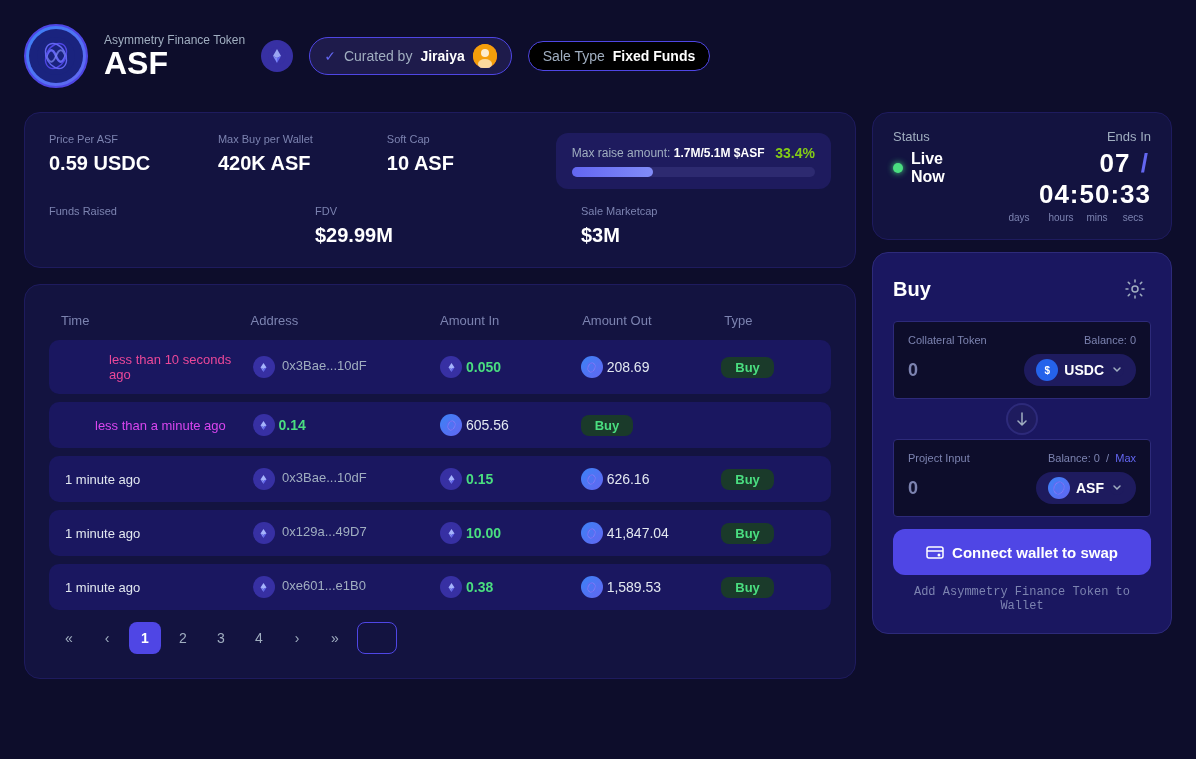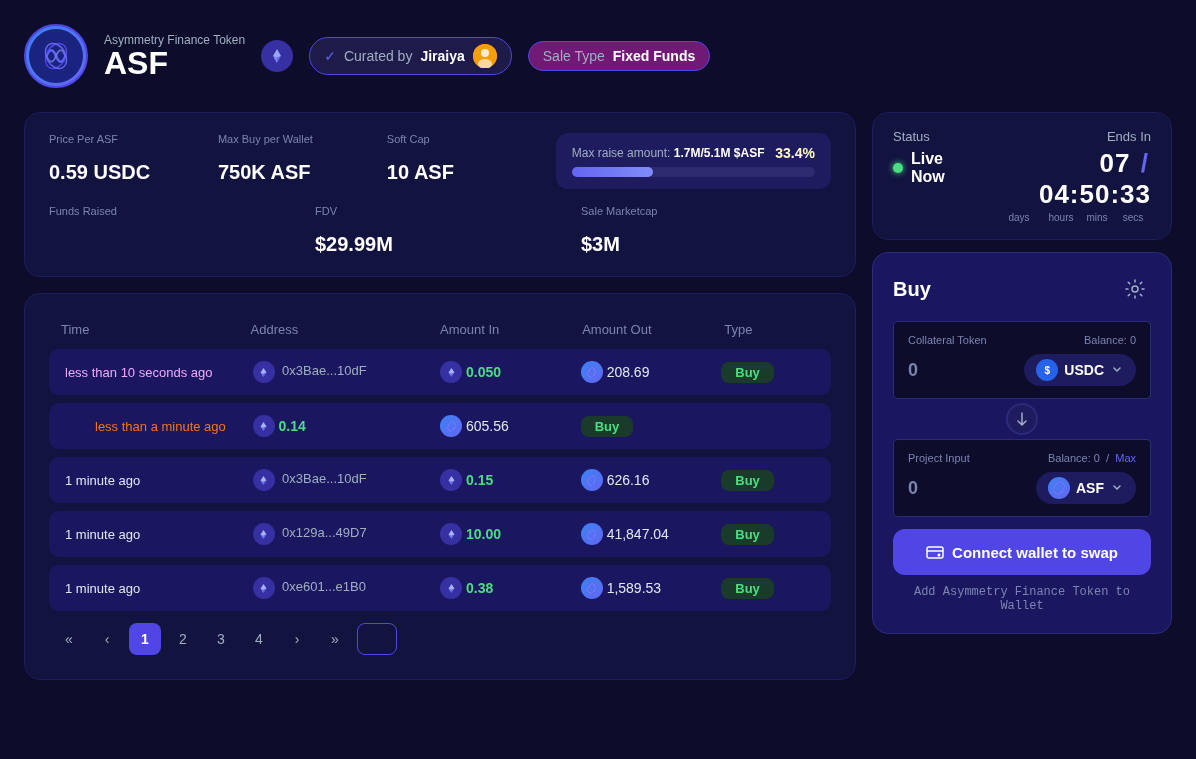--- a/index.html
+++ b/index.html
@@ -104,21 +104,21 @@
       display: flex;
       align-items: center;
       justify-content: center;
       font-size: 10px;
     }
 
     .sale-type-badge {
       display: flex;
       align-items: center;
       gap: 0;
-      background: #701a75;
+      background: #000000;
       border: 1.5px solid #4f46e5;
       border-radius: 24px;
       padding: 6px 14px;
       font-size: 14px;
     }
     .sale-type-label { color: #a0aec0; margin-right: 8px; }
     .sale-type-value { color: #fff; font-weight: 600; }
 
     
     .main-content {
@@ -141,21 +141,21 @@
       padding: 20px 24px;
       border: 1px solid #1e1b5e;
     }
 
     .stats-grid {
       display: grid;
       grid-template-columns: 1fr 1fr 1fr 1.8fr;
       gap: 16px;
       margin-bottom: 16px;
     }
-    .stat-item { display: flex; flex-direction: column; gap: 16px; }
+    .stat-item { display: flex; flex-direction: column; gap: 7px; }
     .stat-label { font-size: 11px; color: #7c83b0; }
     .stat-value { font-size: 20px; font-weight: 700; color: #fff; }
 
     .stats-grid-row2 {
       display: grid;
       grid-template-columns: 1fr 1fr 1fr;
       gap: 16px;
       margin-top: 4px;
     }
 
@@ -180,21 +180,21 @@
       width: 100%;
     }
     .progress-bar-fill {
       background: linear-gradient(90deg, #6366f1, #818cf8);
       border-radius: 8px;
       height: 10px;
     }
     .progress-percent {
       font-size: 14px;
       font-weight: 700;
-      color: #fef9c3;
+      color: #84cc16;
       text-align: right;
     }
 
     
     .table-card {
       background: #131340;
       border-radius: 16px;
       padding: 20px 24px;
       border: 1px solid #1e1b5e;
     }
@@ -542,21 +542,21 @@
     <div class="left-panel">
 
       <div class="stats-card">
         <div class="stats-grid">
           <div class="stat-item">
             <span class="stat-label">Price Per ASF</span>
             <span class="stat-value">0.59 USDC</span>
           </div>
           <div class="stat-item">
             <span class="stat-label">Max Buy per Wallet</span>
-            <span class="stat-value">750K ASF</span>
+            <span class="stat-value">420K ASF</span>
           </div>
           <div class="stat-item">
             <span class="stat-label">Soft Cap</span>
             <span class="stat-value">10 ASF</span>
           </div>
           <div class="progress-bar-container">
             <div style="display:flex; justify-content:space-between; align-items:center;">
               <span class="progress-bar-label">
                 <span>Max raise amount:</span> <strong>1.7M/5.1M $ASF</strong>
               </span>
@@ -586,21 +586,21 @@
         <div class="table-header">
           <span>Time</span>
           <span>Address</span>
           <span>Amount In</span>
           <span>Amount Out</span>
           <span>Type</span>
         </div>
 
         <div id="table-body">
             <div class="table-row">
-      <span style="color:#f0abfc; font-size:13px;">less than 10 seconds ago</span>
+      <span style="color:#ec4899; font-size:13px;margin-left:44px;">less than 10 seconds ago</span>
       <span style="color:#a0aec0; font-size:13px;">
         <span class="eth-icon-small">
           <svg width="11" height="11" viewBox="0 0 11 11" fill="none">
             <polygon points="5.5,1 8.5,5.5 5.5,7 2.5,5.5" fill="#a5b4fc"></polygon>
             <polygon points="5.5,7 8.5,5.5 5.5,10" fill="#6366f1"></polygon>
             <polygon points="5.5,7 2.5,5.5 5.5,10" fill="#818cf8"></polygon>
           </svg>
         </span>
         0x3Bae...10dF
       </span>
@@ -621,21 +621,21 @@
             <ellipse cx="5.5" cy="5.5" rx="3.5" ry="4.5" stroke="#6366f1" stroke-width="1" fill="none" transform="rotate(-20 5.5 5.5)"></ellipse>
           </svg>
         </span>
         <span class="amount-out">208.69</span>
       </span>
       <span>
         <span class="buy-badge">Buy</span>
       </span>
     </div>
             <div class="table-row">
-      <span style="color:#f97316; font-size:13px;padding-left:30px;">less than a minute ago</span>
+      <span style="color:#d946ef; font-size:13px;padding-left:30px;">less than a minute ago</span>
       <span class="cell-with-icon">
         <span class="eth-icon-small">
           <svg width="11" height="11" viewBox="0 0 11 11" fill="none">
             <polygon points="5.5,1 8.5,5.5 5.5,7 2.5,5.5" fill="#a5b4fc"></polygon>
             <polygon points="5.5,7 8.5,5.5 5.5,10" fill="#6366f1"></polygon>
             <polygon points="5.5,7 2.5,5.5 5.5,10" fill="#818cf8"></polygon>
           </svg>
         </span>
         <span class="amount-in">0.14</span>
       </span>

